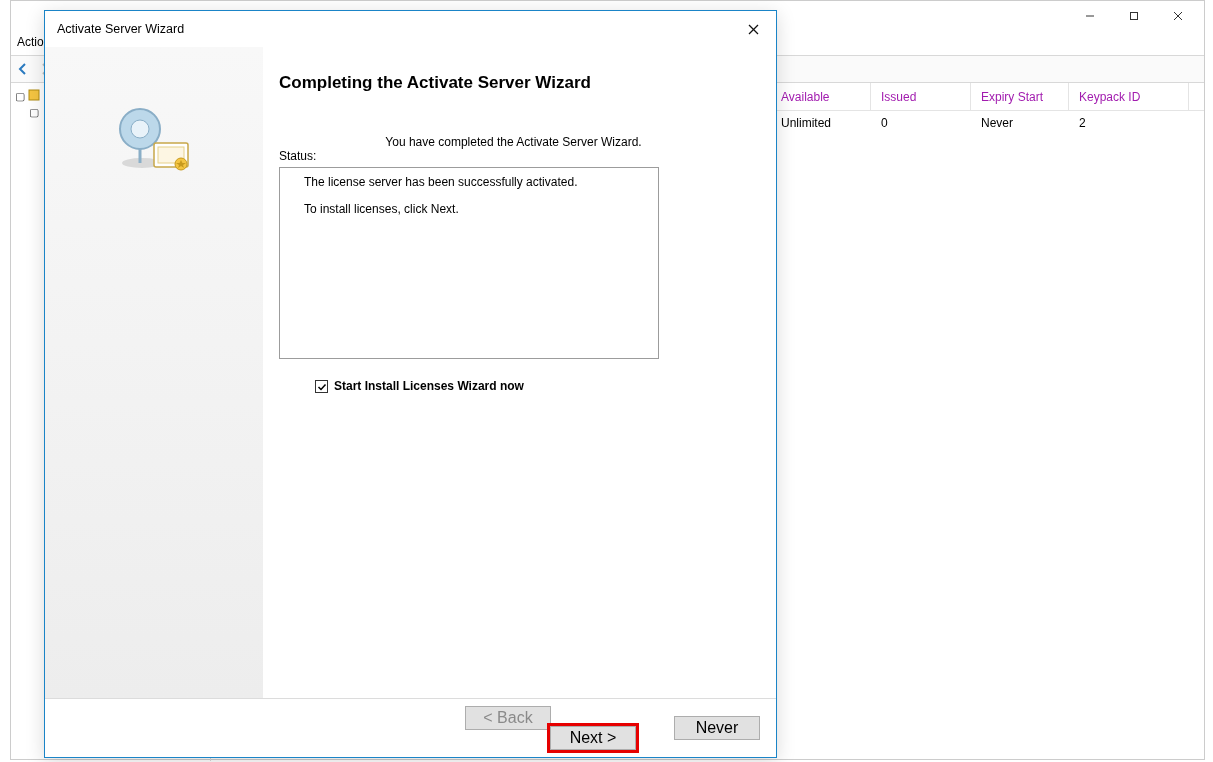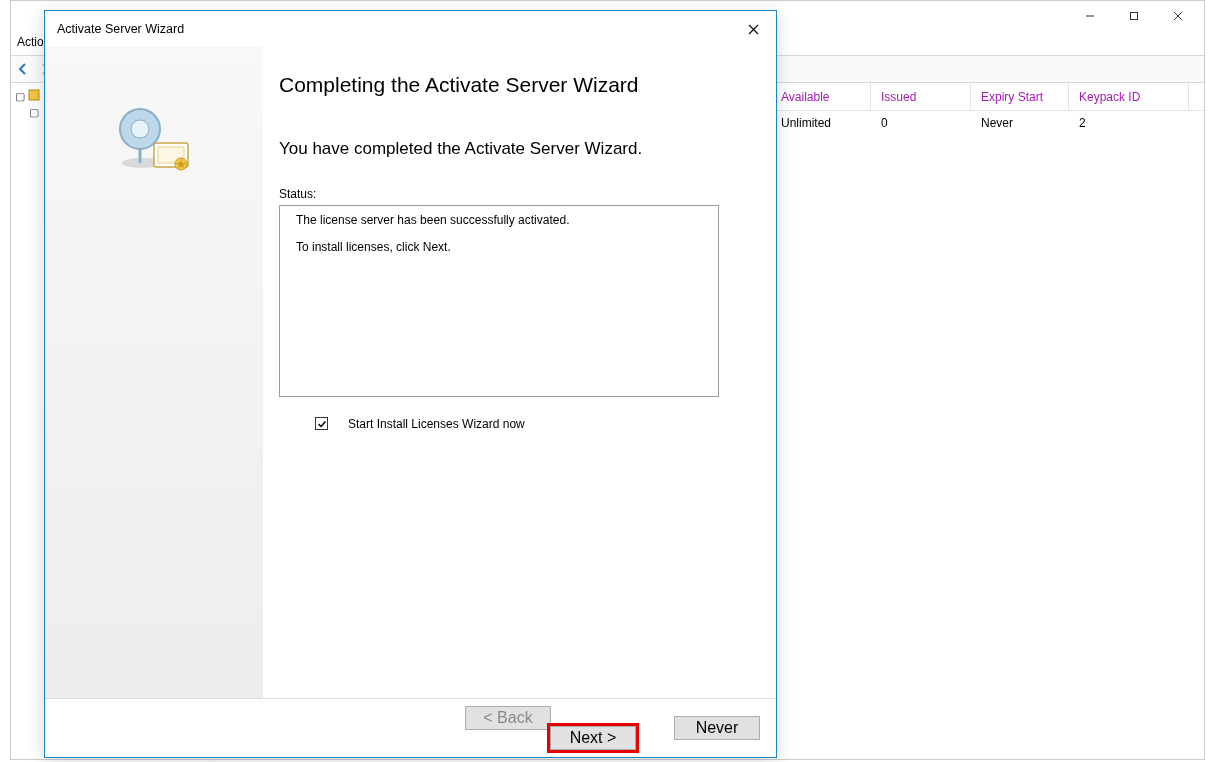--- a/index.html
+++ b/index.html
@@ -146,49 +146,50 @@
     display:flex;
     justify-content:center;
     align-items:flex-start;
   }
   .wizard-main {
     flex:1;
     padding: 26px 28px 10px 16px;
     background:#fff;
   }
   .wizard-heading {
-    font-size: 21px;
-    font-weight: normal;
+    font-size: 17px;
+    font-weight: bold;
     margin-bottom: 42px;
   }
   .wizard-subtext {
-    font-size: 17px;
-    margin-bottom: 28px;
+    font-size: 12px;
+    text-align: center;
   }
   .status-label {
     font-size: 12px;
     margin-bottom: 4px;
   }
   .status-box {
-    width: 440px;
+    width: 380px;
     height: 192px;
     border: 1px solid #9c9c9c;
-    padding: 6px 16px;
+    padding: 6px 24px;
     font-size: 12px;
     line-height: 1.45;
     overflow:auto;
   }
   .status-box p { margin: 0 0 10px 0; }
   .checkbox-row {
     margin-top: 20px;
     margin-left: 36px;
     display:flex;
-    align-items:flex-start;
-    gap:20px;
+    align-items:flex-end;
+    gap:6px;
     font-size:12px;
+    font-weight:bold;
   }
   .chk {
     width:13px; height:13px;
     border:1px solid #333;
     display:inline-flex;
     align-items:center;
     justify-content:center;
     background:#fff;
   }
   .chk svg { width:10px; height:10px; }

